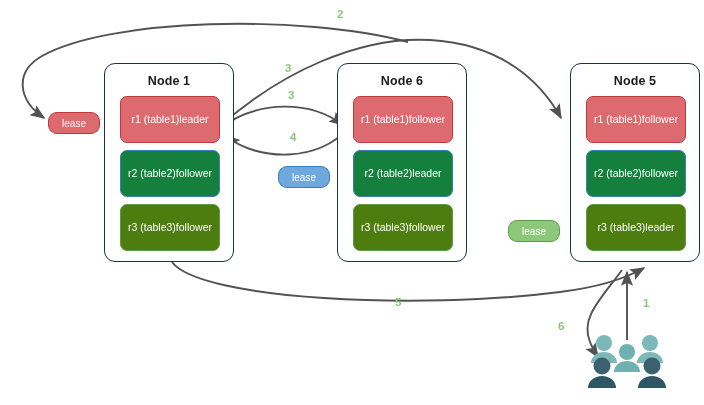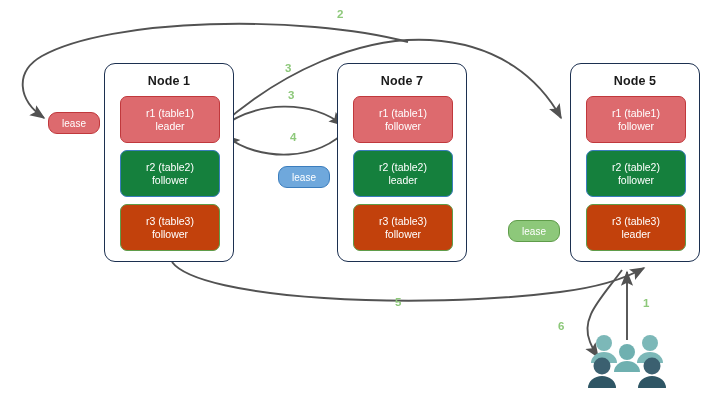--- a/index.html
+++ b/index.html
@@ -33,32 +33,31 @@
     letter-spacing:.1px;
   }
   .replica{
     position:absolute;
     left:15px;
     width:100px;
     height:47px;
     border-radius:7px;
     box-sizing:border-box;
     display:flex;
-    flex-direction:column;
     align-items:center;
     justify-content:center;
     color:#ffffff;
     font-size:10.5px;
     line-height:13px;
     text-align:center;
   }
   .replica span{display:block;}
   .r-red{background:#dd6a6e;border:1.5px solid #c0383c;}
   .r-blue{background:#15803d;border:1.5px solid #3b7dbd;}
-  .r-green{background:#c2410c;border:1.5px solid #5f9c4a;}
+  .r-green{background:#4d7c0f;border:1.5px solid #5f9c4a;}
   .lease{
     position:absolute;
     border-radius:9px;
     box-sizing:border-box;
     display:flex;
     align-items:center;
     justify-content:center;
     color:#ffffff;
     font-size:10px;
     z-index:3;
@@ -113,21 +112,21 @@
       <span>r2 (table2)</span>
       <span>follower</span>
     </div>
     <div class="replica r-green" style="top:140px;">
       <span>r3 (table3)</span>
       <span>follower</span>
     </div>
   </div>
 
   <div class="node-box" style="left:337px;top:63px;width:130px;height:199px;">
-    <div class="node-title">Node 7</div>
+    <div class="node-title">Node 6</div>
     <div class="replica r-red" style="top:32px;">
       <span>r1 (table1)</span>
       <span>follower</span>
     </div>
     <div class="replica r-blue" style="top:86px;">
       <span>r2 (table2)</span>
       <span>leader</span>
     </div>
     <div class="replica r-green" style="top:140px;">
       <span>r3 (table3)</span>

